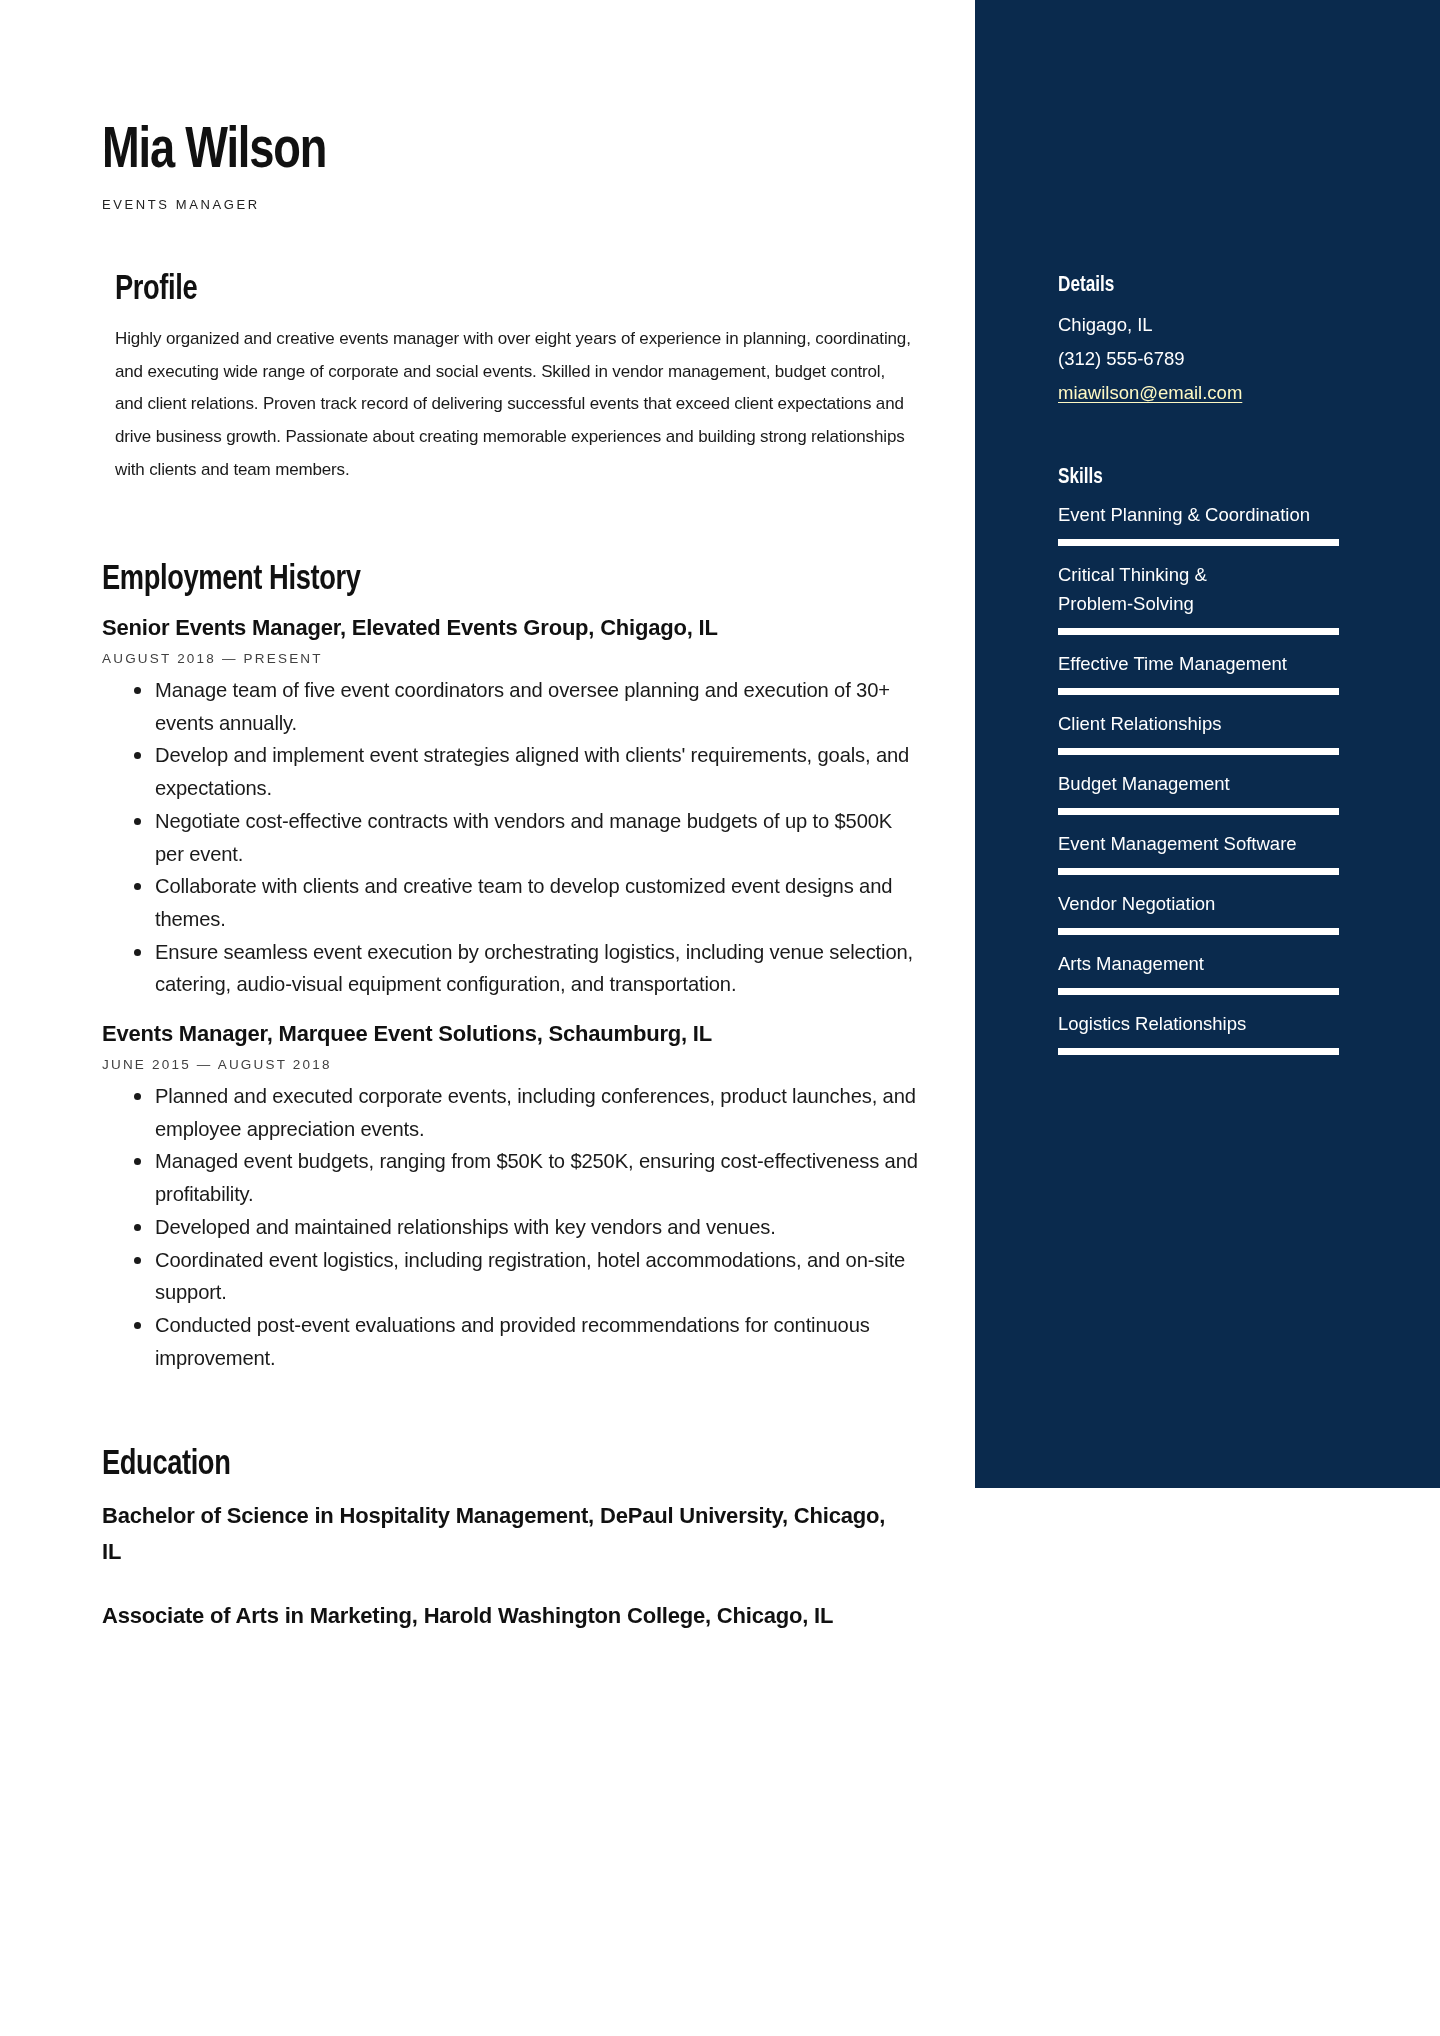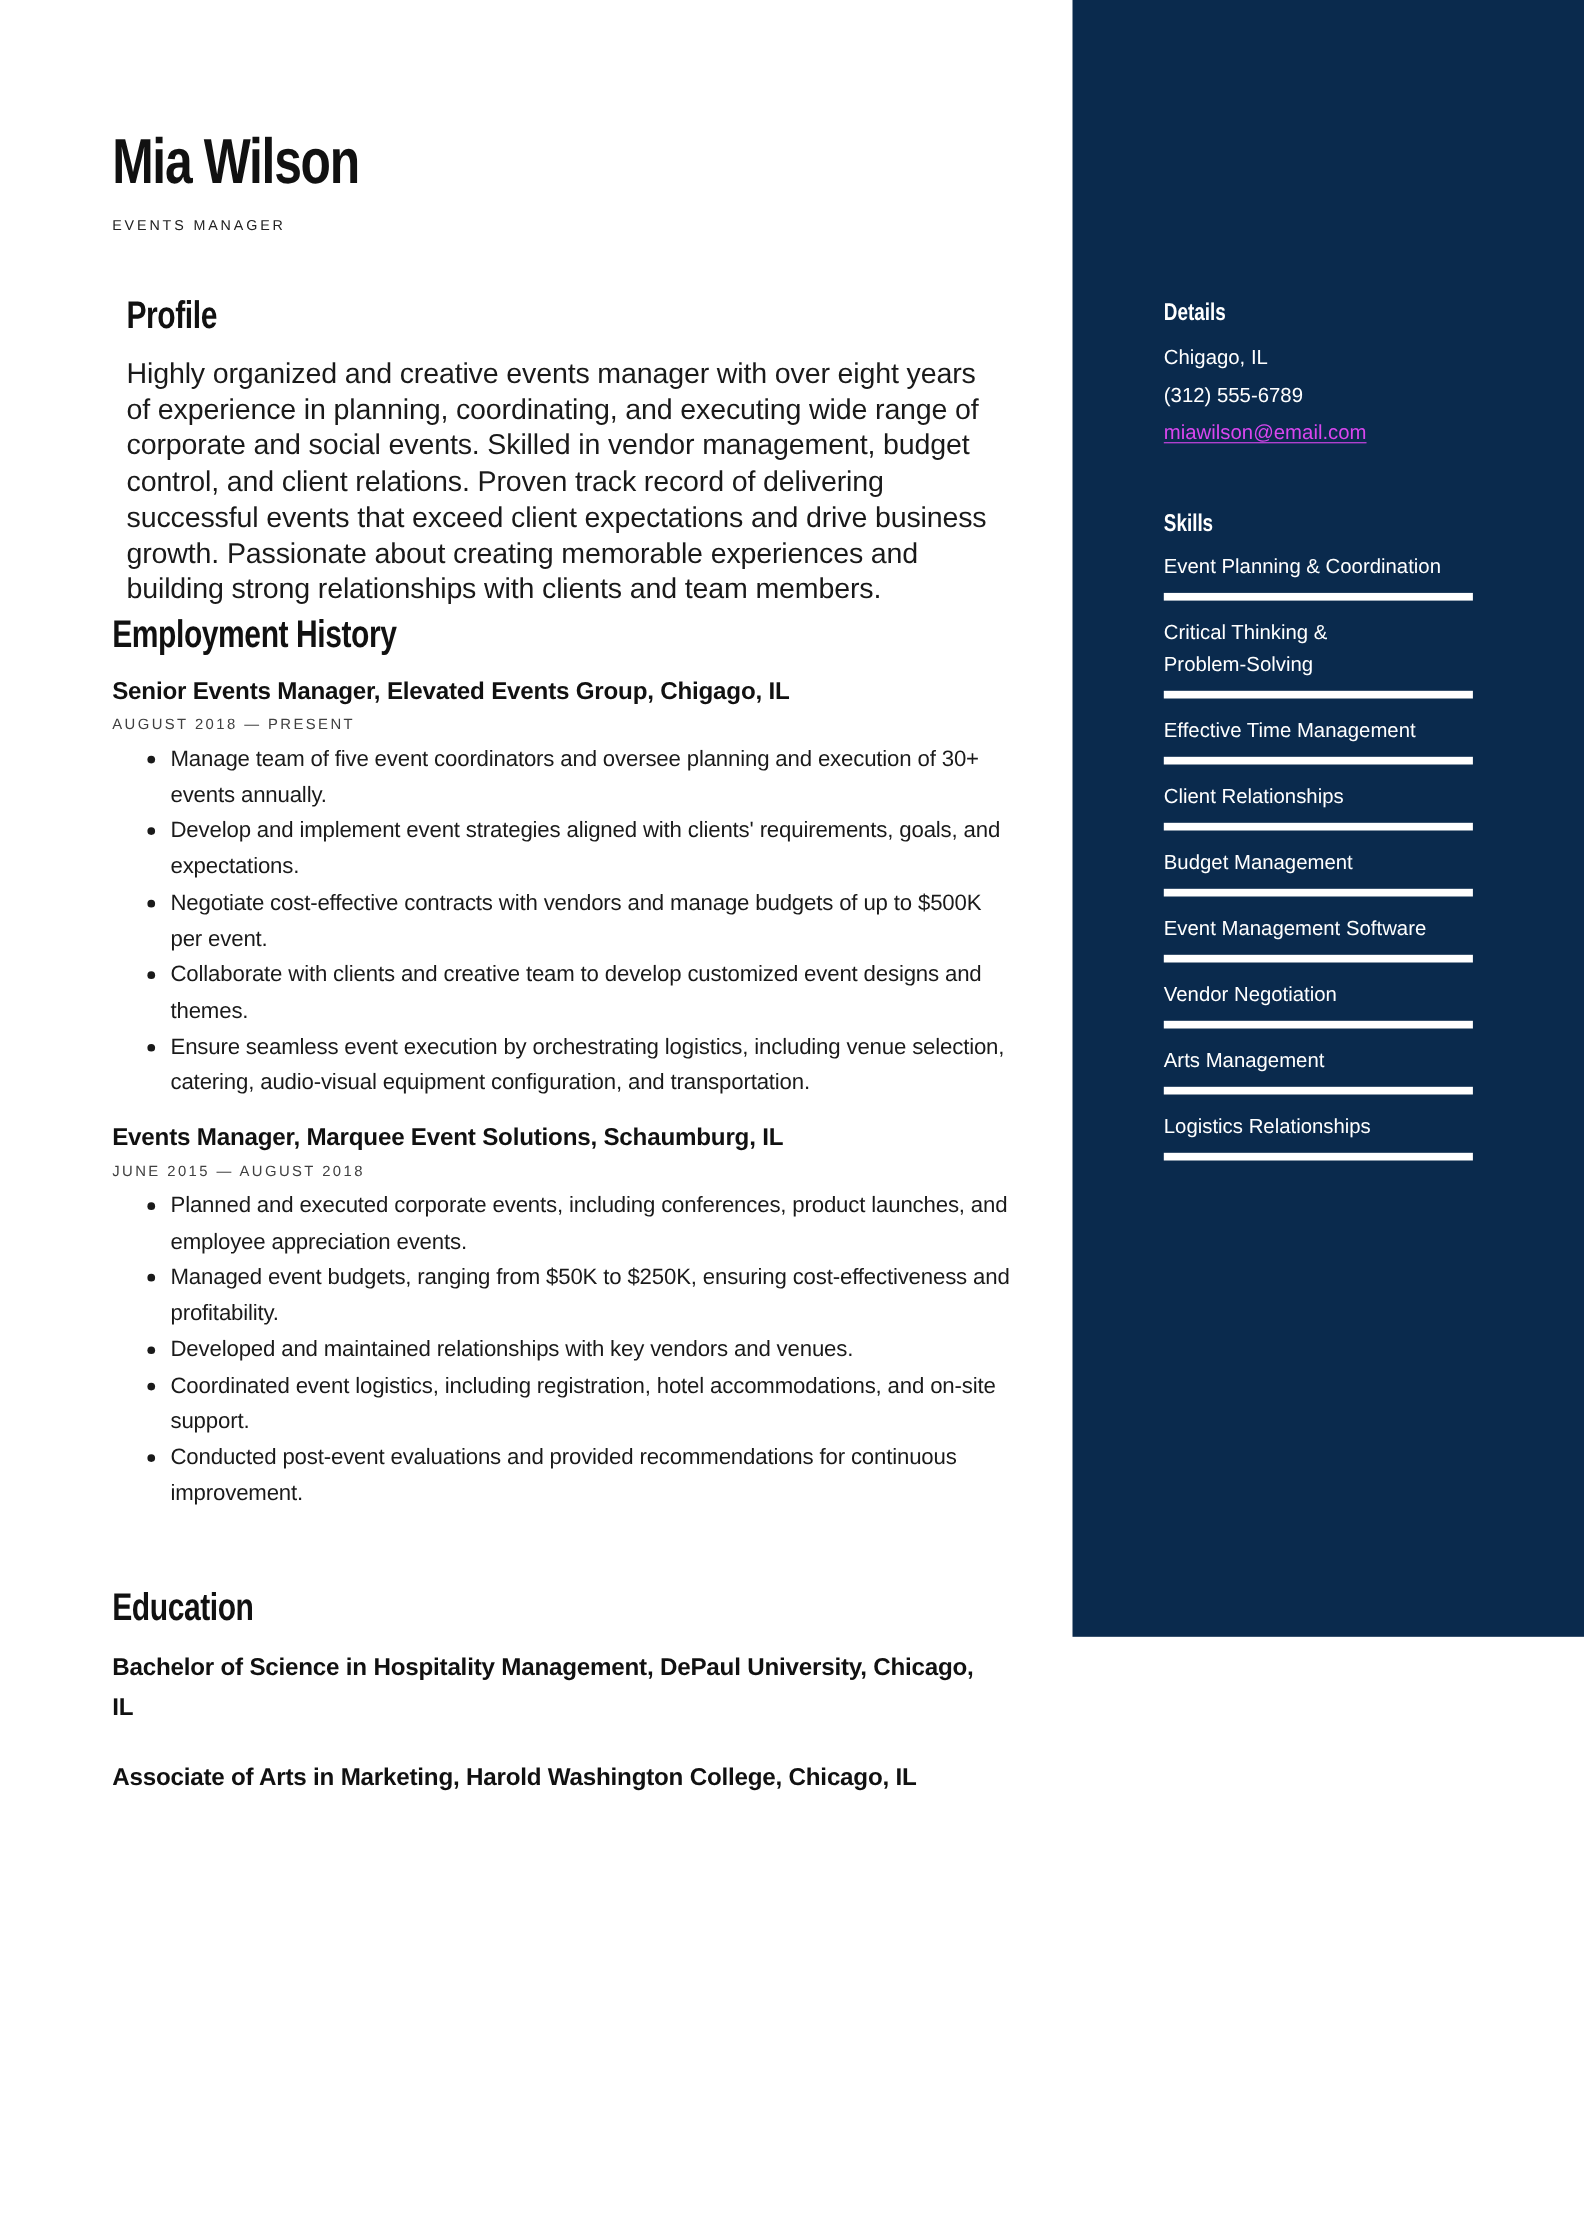--- a/index.html
+++ b/index.html
@@ -9,21 +9,21 @@
     .main { position: absolute; left: 0; top: 0; width: 975px; height: 1824px; padding: 0 0 0 102px; }
     .sidebar { position: absolute; left: 975px; top: 0; width: 465px; height: 1488px; background: #0a2a4d; color: #ffffff; padding: 270px 0 0 83px; }
 
     .name { position: absolute; left: 102px; top: 112px; font-family: "Liberation Sans", sans-serif; font-weight: bold; font-size: 58px; letter-spacing: -1.5px; transform: scaleX(0.78); transform-origin: left top; color: #111; line-height: 70px; }
     .title { position: absolute; left: 102px; top: 197px; font-size: 13px; letter-spacing: 2.6px; color: #222; text-transform: uppercase; }
 
     .section-heading { font-weight: bold; font-size: 35px; letter-spacing: -0.5px; transform: scaleX(0.78); transform-origin: left top; color: #111; line-height: 44px; white-space: nowrap; }
 
     .profile { position: absolute; left: 115px; top: 265px; width: 800px; }
     .profile .section-heading { margin-bottom: 14px; }
-    .profile-text { font-size: 26px; line-height: 32.7px; color: #1a1a1a; letter-spacing: -0.15px; }
+    .profile-text { font-size: 17px; line-height: 32.7px; color: #1a1a1a; letter-spacing: -0.15px; }
 
     .employment { position: absolute; left: 102px; top: 555px; width: 820px; }
     .employment .section-heading { margin-bottom: 12px; }
     .job { margin-bottom: 14px; }
     .job-title { font-weight: bold; font-size: 22px; line-height: 34px; color: #111; letter-spacing: -0.2px; }
     .job-dates { font-size: 13.5px; letter-spacing: 2.2px; color: #404040; margin-top: 6px; margin-bottom: 8px; text-transform: uppercase; }
     .job-bullets { list-style: none; padding-left: 53px; }
     .job-bullets li { position: relative; font-size: 20.2px; line-height: 32.7px; color: #1a1a1a; letter-spacing: -0.15px; }
     .job-bullets li::before { content: ""; position: absolute; left: -21px; top: 13px; width: 7px; height: 7px; border-radius: 50%; background: #1a1a1a; }
 
@@ -85,21 +85,21 @@
     <div class="edu-item">Bachelor of Science in Hospitality Management, DePaul University, Chicago, IL</div>
     <div class="edu-item">Associate of Arts in Marketing, Harold Washington College, Chicago, IL</div>
   </section>
 </div>
 
 <aside class="sidebar">
   <div class="details">
     <h3 class="side-heading">Details</h3>
     <div class="details-item">Chigago, IL</div>
     <div class="details-item">(312) 555-6789</div>
-    <a class="details-item email" style="display:block;color:#d946ef;">miawilson@email.com</a>
+    <a class="details-item email" style="display:block;color:#fef9c3;">miawilson@email.com</a>
   </div>
 
   <div class="skills">
     <h3 class="side-heading">Skills</h3>
 
     <div class="skill">
       <div class="skill-label">Event Planning &amp; Coordination</div>
       <div class="skill-bar"></div>
     </div>
     <div class="skill">

